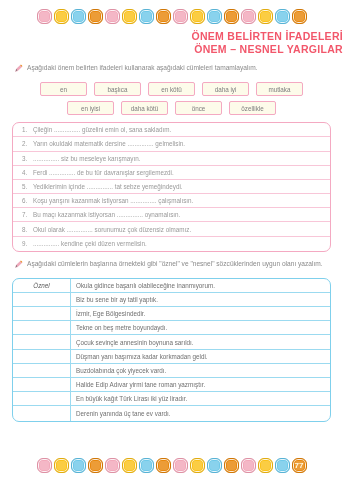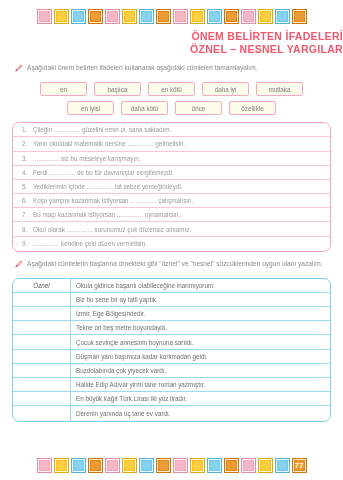--- a/index.html
+++ b/index.html
@@ -10,21 +10,21 @@
     overflow: hidden;
   }
   .page { position: relative; width: 343px; height: 480px; background: #fff; }
 
   
   .banner { display: flex; justify-content: center; gap: 2px; width: 343px; }
   .banner.top { padding-top: 9px; }
   .banner.bottom { position: absolute; left: 0; bottom: 7px; }
   .sq {
     width: 15px; height: 15px;
-    border-radius: 0;
+    border-radius: 6px;
     position: relative;
     box-shadow: 0 0 0 1px rgba(255,255,255,0.85) inset;
   }
   .sq::after {
     content: ""; position: absolute; inset: 2px;
     border-radius: 2px; background: rgba(255,255,255,0.18);
   }
   .sq.pink   { background: #F2A8BA; border: 1px solid #dd91a4; }
   .sq.yellow { background: #FBC21A; border: 1px solid #e0ab10; }
   .sq.blue   { background: #6FC9E9; border: 1px solid #58b2d4; }
@@ -133,21 +133,21 @@
       <div class="sq blue"></div>
       <div class="sq orange"></div>
       <div class="sq pink"></div>
       <div class="sq yellow"></div>
       <div class="sq blue"></div>
       <div class="sq orange"></div>
     </div>
 
   <div class="title-block">
     <div class="title-line">ÖNEM BELİRTEN İFADELERİ</div>
-    <div class="title-line">ÖZNEL – NESNEL YARGILAR</div>
+    <div class="title-line">ÖNEM – NESNEL YARGILAR</div>
   </div>
 
   <div class="instr">
     <span class="pencil-icon">
       <svg width="9" height="9" viewBox="0 0 12 12">
         <path d="M2 10 L3.2 6.8 L8.4 1.6 L10.4 3.6 L5.2 8.8 Z" fill="#F2A8BA" stroke="#d98aa0" stroke-width="0.5"></path>
         <path d="M8.4 1.6 L10.4 3.6 L11.2 2.8 L9.2 0.8 Z" fill="#E8870C"></path>
         <path d="M2 10 L3.2 6.8 L4.4 8 Z" fill="#6f6f6f"></path>
       </svg>
     </span>

